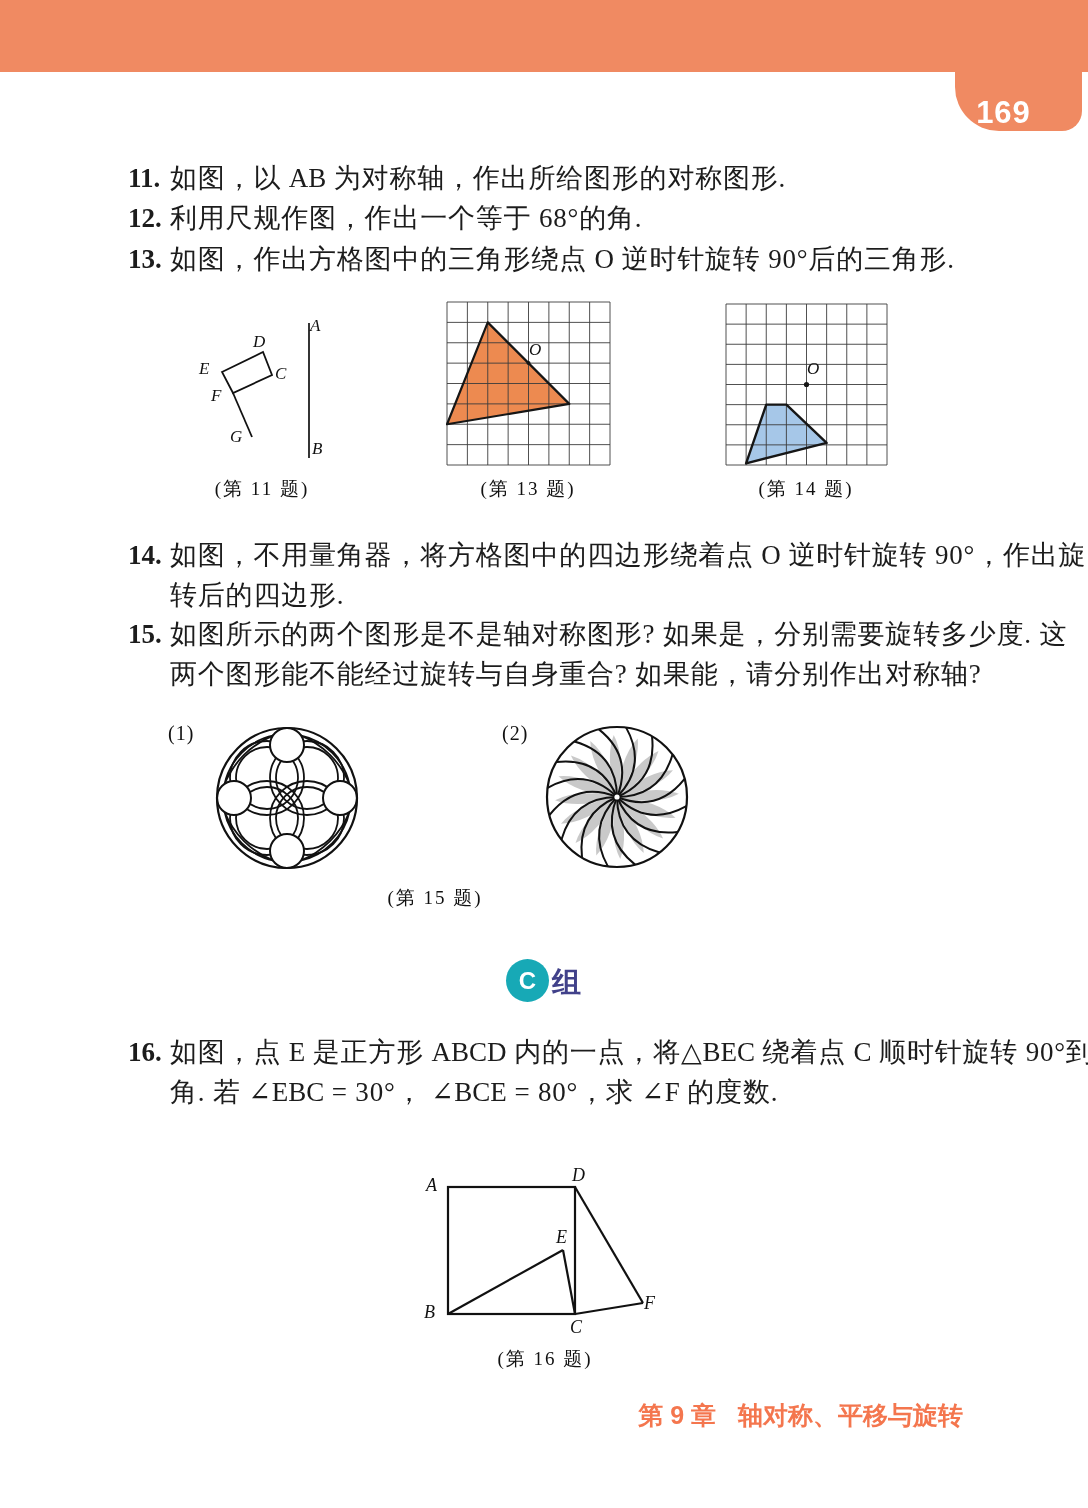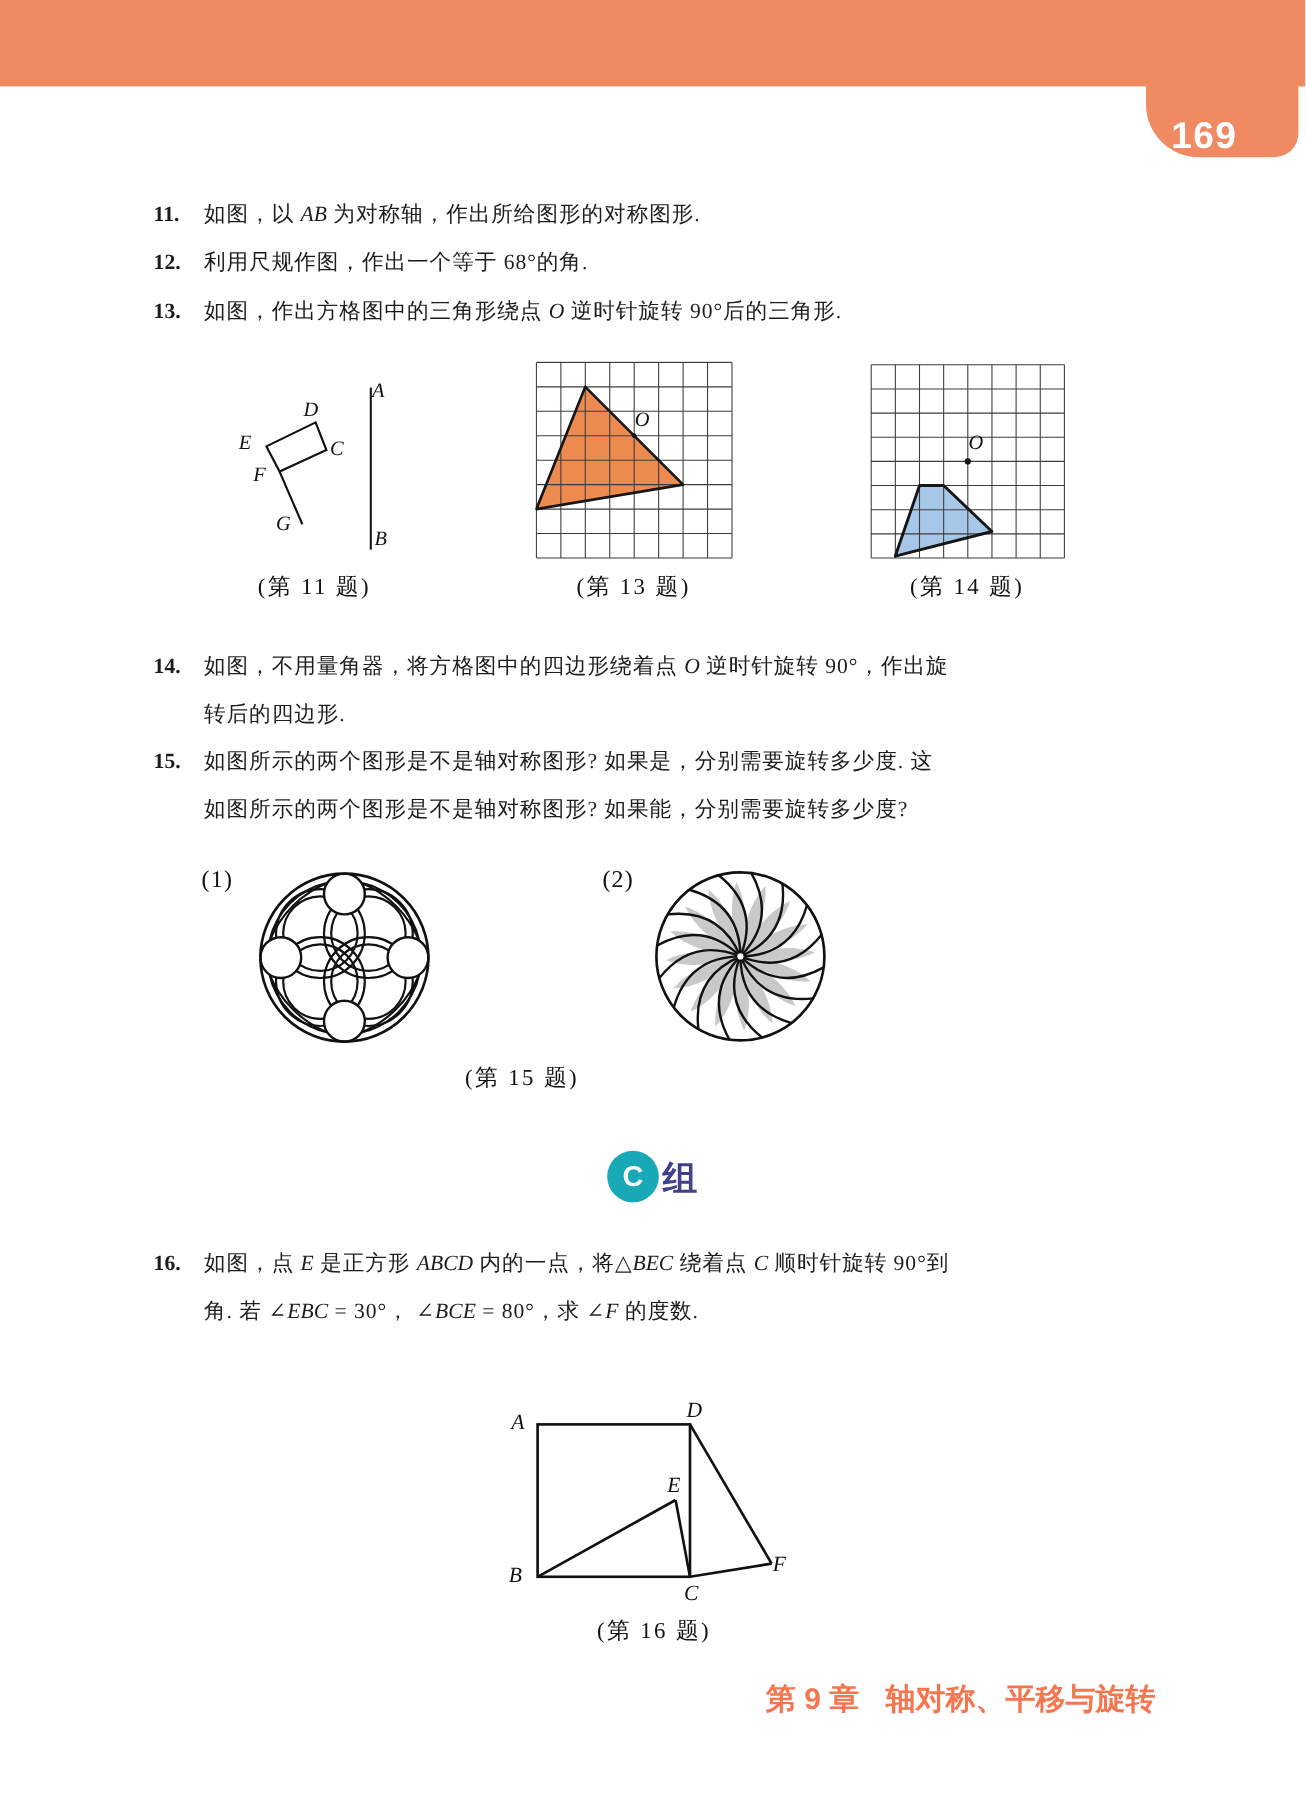--- a/index.html
+++ b/index.html
@@ -6,25 +6,25 @@
   .page{position:relative;width:1088px;height:1508px;background:#ffffff;overflow:hidden;
         font-family:"Liberation Serif","DejaVu Serif",serif;color:#1c1c1c;}
   
   .header-bar{position:absolute;left:0;top:0;width:1088px;height:72px;background:#F08A62;}
   .page-badge{position:absolute;left:955px;top:0;width:127px;height:131px;background:#F08A62;
               border-radius:0 0 20px 44px;display:flex;align-items:flex-end;justify-content:center;
               padding-right:0;box-sizing:border-box;}
   .page-badge span{font-family:"Liberation Sans","DejaVu Sans",sans-serif;font-weight:bold;
                    font-size:31px;color:#ffffff;letter-spacing:1px;margin-right:30px;}
   
-  .problem{position:absolute;left:128px;width:845px;font-size:18px;line-height:40px;}
+  .problem{position:absolute;left:128px;width:845px;font-size:27px;line-height:40px;}
   .pnum{position:absolute;left:0;top:0;font-weight:bold;}
   .plines{margin-left:42px;}
   .pline{white-space:nowrap;letter-spacing:0.8px;}
-  .it{font-style:italic;letter-spacing:0;}
+  .it{letter-spacing:0;}
   
   .figsvg{position:absolute;}
   .vlabel{position:absolute;font-style:italic;font-size:17px;line-height:1;color:#111;}
   .vlabel16{font-size:18px;}
   .caption{position:absolute;transform:translateX(-50%);font-size:19px;letter-spacing:2px;color:#111;white-space:nowrap;}
   .itemlabel{position:absolute;font-size:20px;color:#111;letter-spacing:1px;}
   
   .cbadge{position:absolute;left:506px;top:959px;width:43px;height:43px;border-radius:50%;
           background:#17A9B6;display:flex;align-items:center;justify-content:center;}
   .cbadge span{font-family:"Liberation Sans","DejaVu Sans",sans-serif;font-weight:bold;
@@ -68,21 +68,21 @@
     <span class="pnum">14.</span>
       <div class="plines">
         <div class="pline"><span>如图，不用量角器，将方格图中的四边形绕着点 </span><span class="it">O</span><span> 逆时针旋转 90°，作出旋</span></div>
         <div class="pline"><span>转后的四边形.</span></div>
       </div>
   </div>
   <div class="problem" style="top:614px">
     <span class="pnum">15.</span>
       <div class="plines">
         <div class="pline"><span>如图所示的两个图形是不是轴对称图形? 如果是，分别需要旋转多少度. 这</span></div>
-        <div class="pline"><span>如图所示的两个图形是不是轴对称图形? 如果能，分别需要旋转多少度?</span></div>
+        <div class="pline"><span>两个图形能不能经过旋转与自身重合? 如果能，请分别作出对称轴?</span></div>
       </div>
   </div>
   <div class="problem" style="top:1032px">
     <span class="pnum">16.</span>
       <div class="plines">
         <div class="pline"><span>如图，点 </span><span class="it">E</span><span> 是正方形 </span><span class="it">ABCD</span><span> 内的一点，将△</span><span class="it">BEC</span><span> 绕着点 </span><span class="it">C</span><span> 顺时针旋转 90°到</span></div>
         <div class="pline"><span>角. 若 ∠</span><span class="it">EBC</span><span> = 30°， ∠</span><span class="it">BCE</span><span> = 80°，求 ∠</span><span class="it">F</span><span> 的度数.</span></div>
       </div>
   </div>
 

